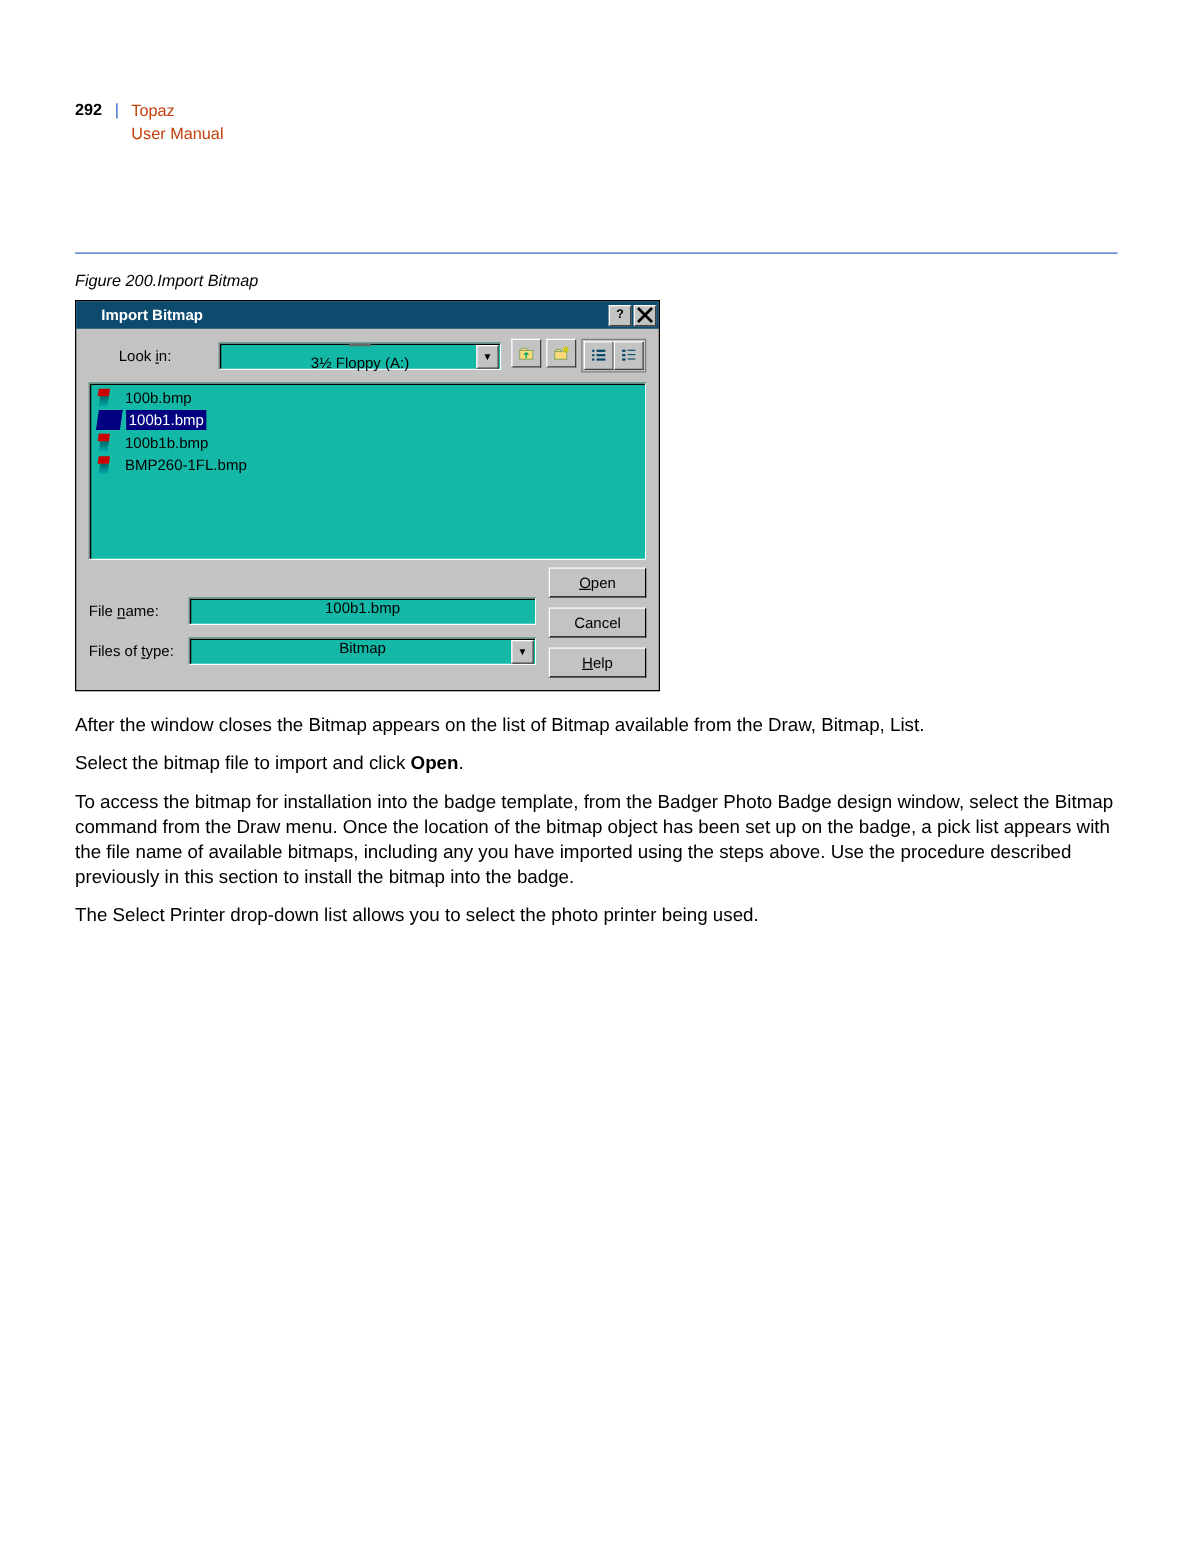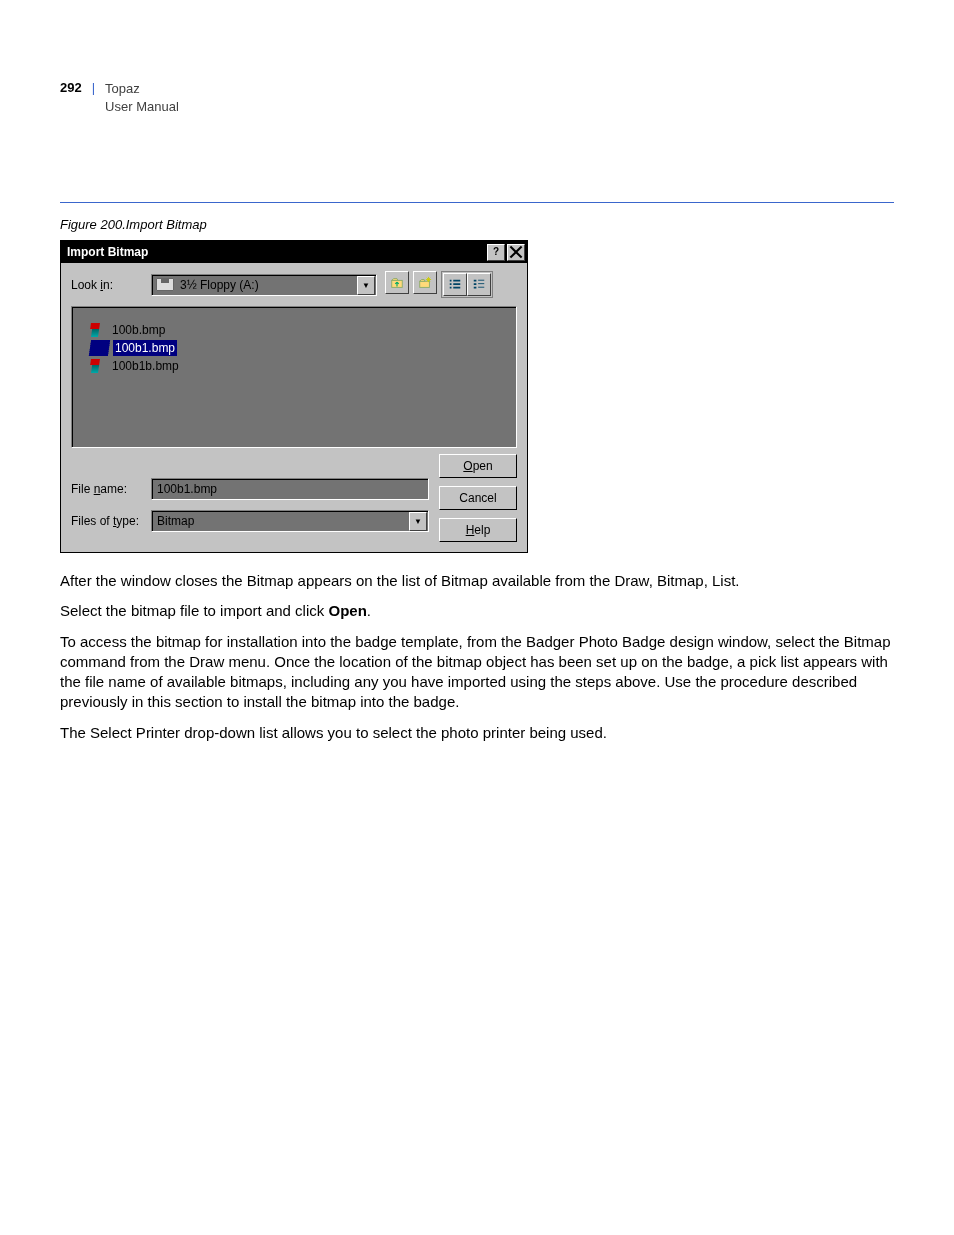--- a/index.html
+++ b/index.html
@@ -15,47 +15,47 @@
   }
   .hdr {
     display: flex;
     align-items: flex-start;
     gap: 10px;
     font-size: 13px;
     margin-bottom: 87px;
   }
   .hdr .pageno { font-weight: bold; color: #000; }
   .hdr .divider { color: #3a66cc; }
-  .hdr .title-block { color: #404040; line-height: 1.35; }
+  .hdr .title-block { color: #c2410c; line-height: 1.35; }
   .rule {
     border: none;
     border-top: 1px solid #3a66cc;
     margin: 0 0 14px 0;
   }
   .figure-caption {
     font-style: italic;
     font-size: 13px;
     margin-bottom: 8px;
   }
   .dialog {
     width: 466px;
     border: 1px solid #000;
     background: #c3c3c3;
     font-family: Tahoma, Arial, sans-serif;
     font-size: 12px;
     margin-bottom: 18px;
   }
   .titlebar {
-    background: #000000;
+    background: #0c4a6e;
     color: #fff;
     font-weight: bold;
     display: flex;
     align-items: center;
     justify-content: space-between;
-    padding: 2px 2px 2px 6px;
+    padding: 2px 2px 2px 20px;
     font-size: 12px;
     height: 18px;
   }
   .titlebar-btns {
     display: flex;
     gap: 0;
   }
   .tb-btn {
     width: 16px;
     height: 15px;
@@ -74,31 +74,33 @@
     line-height: 1;
   }
   .dlg-body {
     padding: 8px 10px 10px 10px;
   }
   .row {
     display: flex;
     align-items: center;
     gap: 8px;
     margin-bottom: 8px;
+    justify-content: flex-end;
   }
   .label-col {
     width: 72px;
   }
   .sunken {
-    background: #737373;
+    background: #14b8a6;
     border-top: 1px solid #808080;
     border-left: 1px solid #808080;
     border-right: 1px solid #fff;
     border-bottom: 1px solid #fff;
     box-shadow: inset 1px 1px 0 #000;
+    flex-direction: column;
   }
   .lookin-select {
     flex: 1;
     height: 20px;
     display: flex;
     align-items: center;
     padding: 0 4px;
     gap: 6px;
     position: relative;
     max-width: 216px;
@@ -130,21 +132,21 @@
     display: flex;
     align-items: center;
     justify-content: center;
   }
   .toggle-group .tool-btn { margin-left: 0; }
   .toggle-group { display:flex; border:1px solid #808080; padding:1px; gap:0; }
   .file-pane {
     height: 136px;
     padding: 2px 4px;
   }
-  .file-list { list-style:none; margin:12px; padding:0; }
+  .file-list { list-style:none; margin:0; padding:0; }
   .file-list li {
     display:flex; align-items:center; gap:4px;
     height: 18px;
     padding: 0 2px;
   }
   .file-list li.selected span {
     background: #000080;
     color:#fff;
     border: 1px dotted #000080;
   }
@@ -313,20 +315,24 @@
               <span>100b.bmp</span>
             </li>
           <li class="selected">
               <span class="paint-icon"></span>
               <span>100b1.bmp</span>
             </li>
           <li>
               <span class="paint-icon"></span>
               <span>100b1b.bmp</span>
             </li>
+          <li>
+              <span class="paint-icon"></span>
+              <span>BMP260-1FL.bmp</span>
+            </li>
         </ul>
       </div>
 
       <div class="bottom-area">
         <div class="form-col">
           <div class="form-row">
             <div class="label-col">File <u>n</u>ame:</div>
             <div class="text-input sunken">
               <span>100b1.bmp</span>
             </div>

